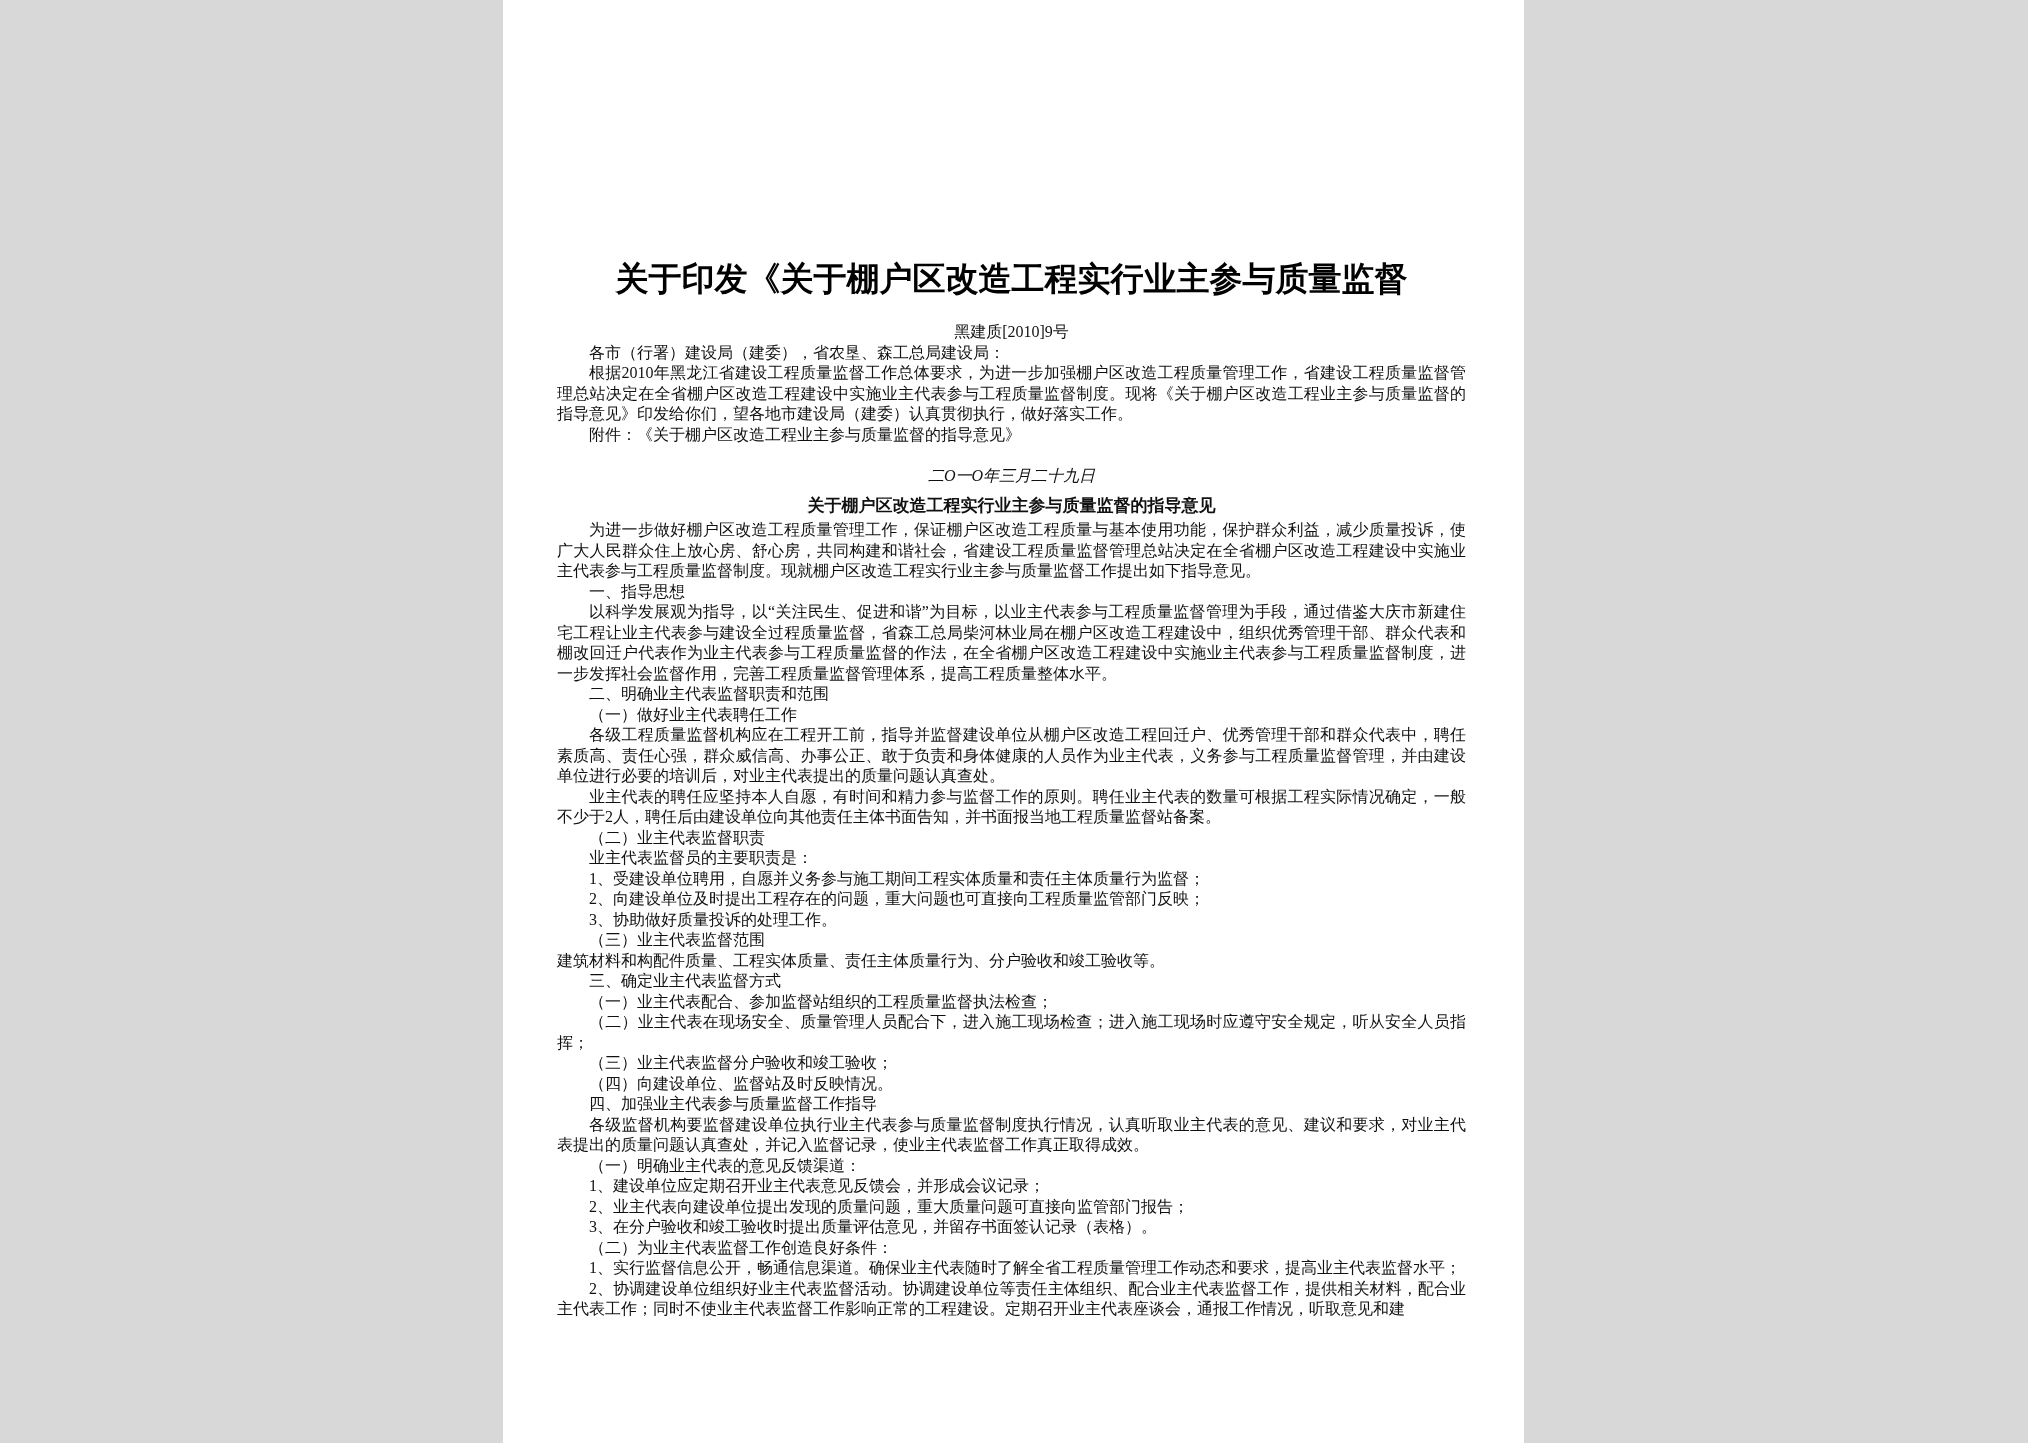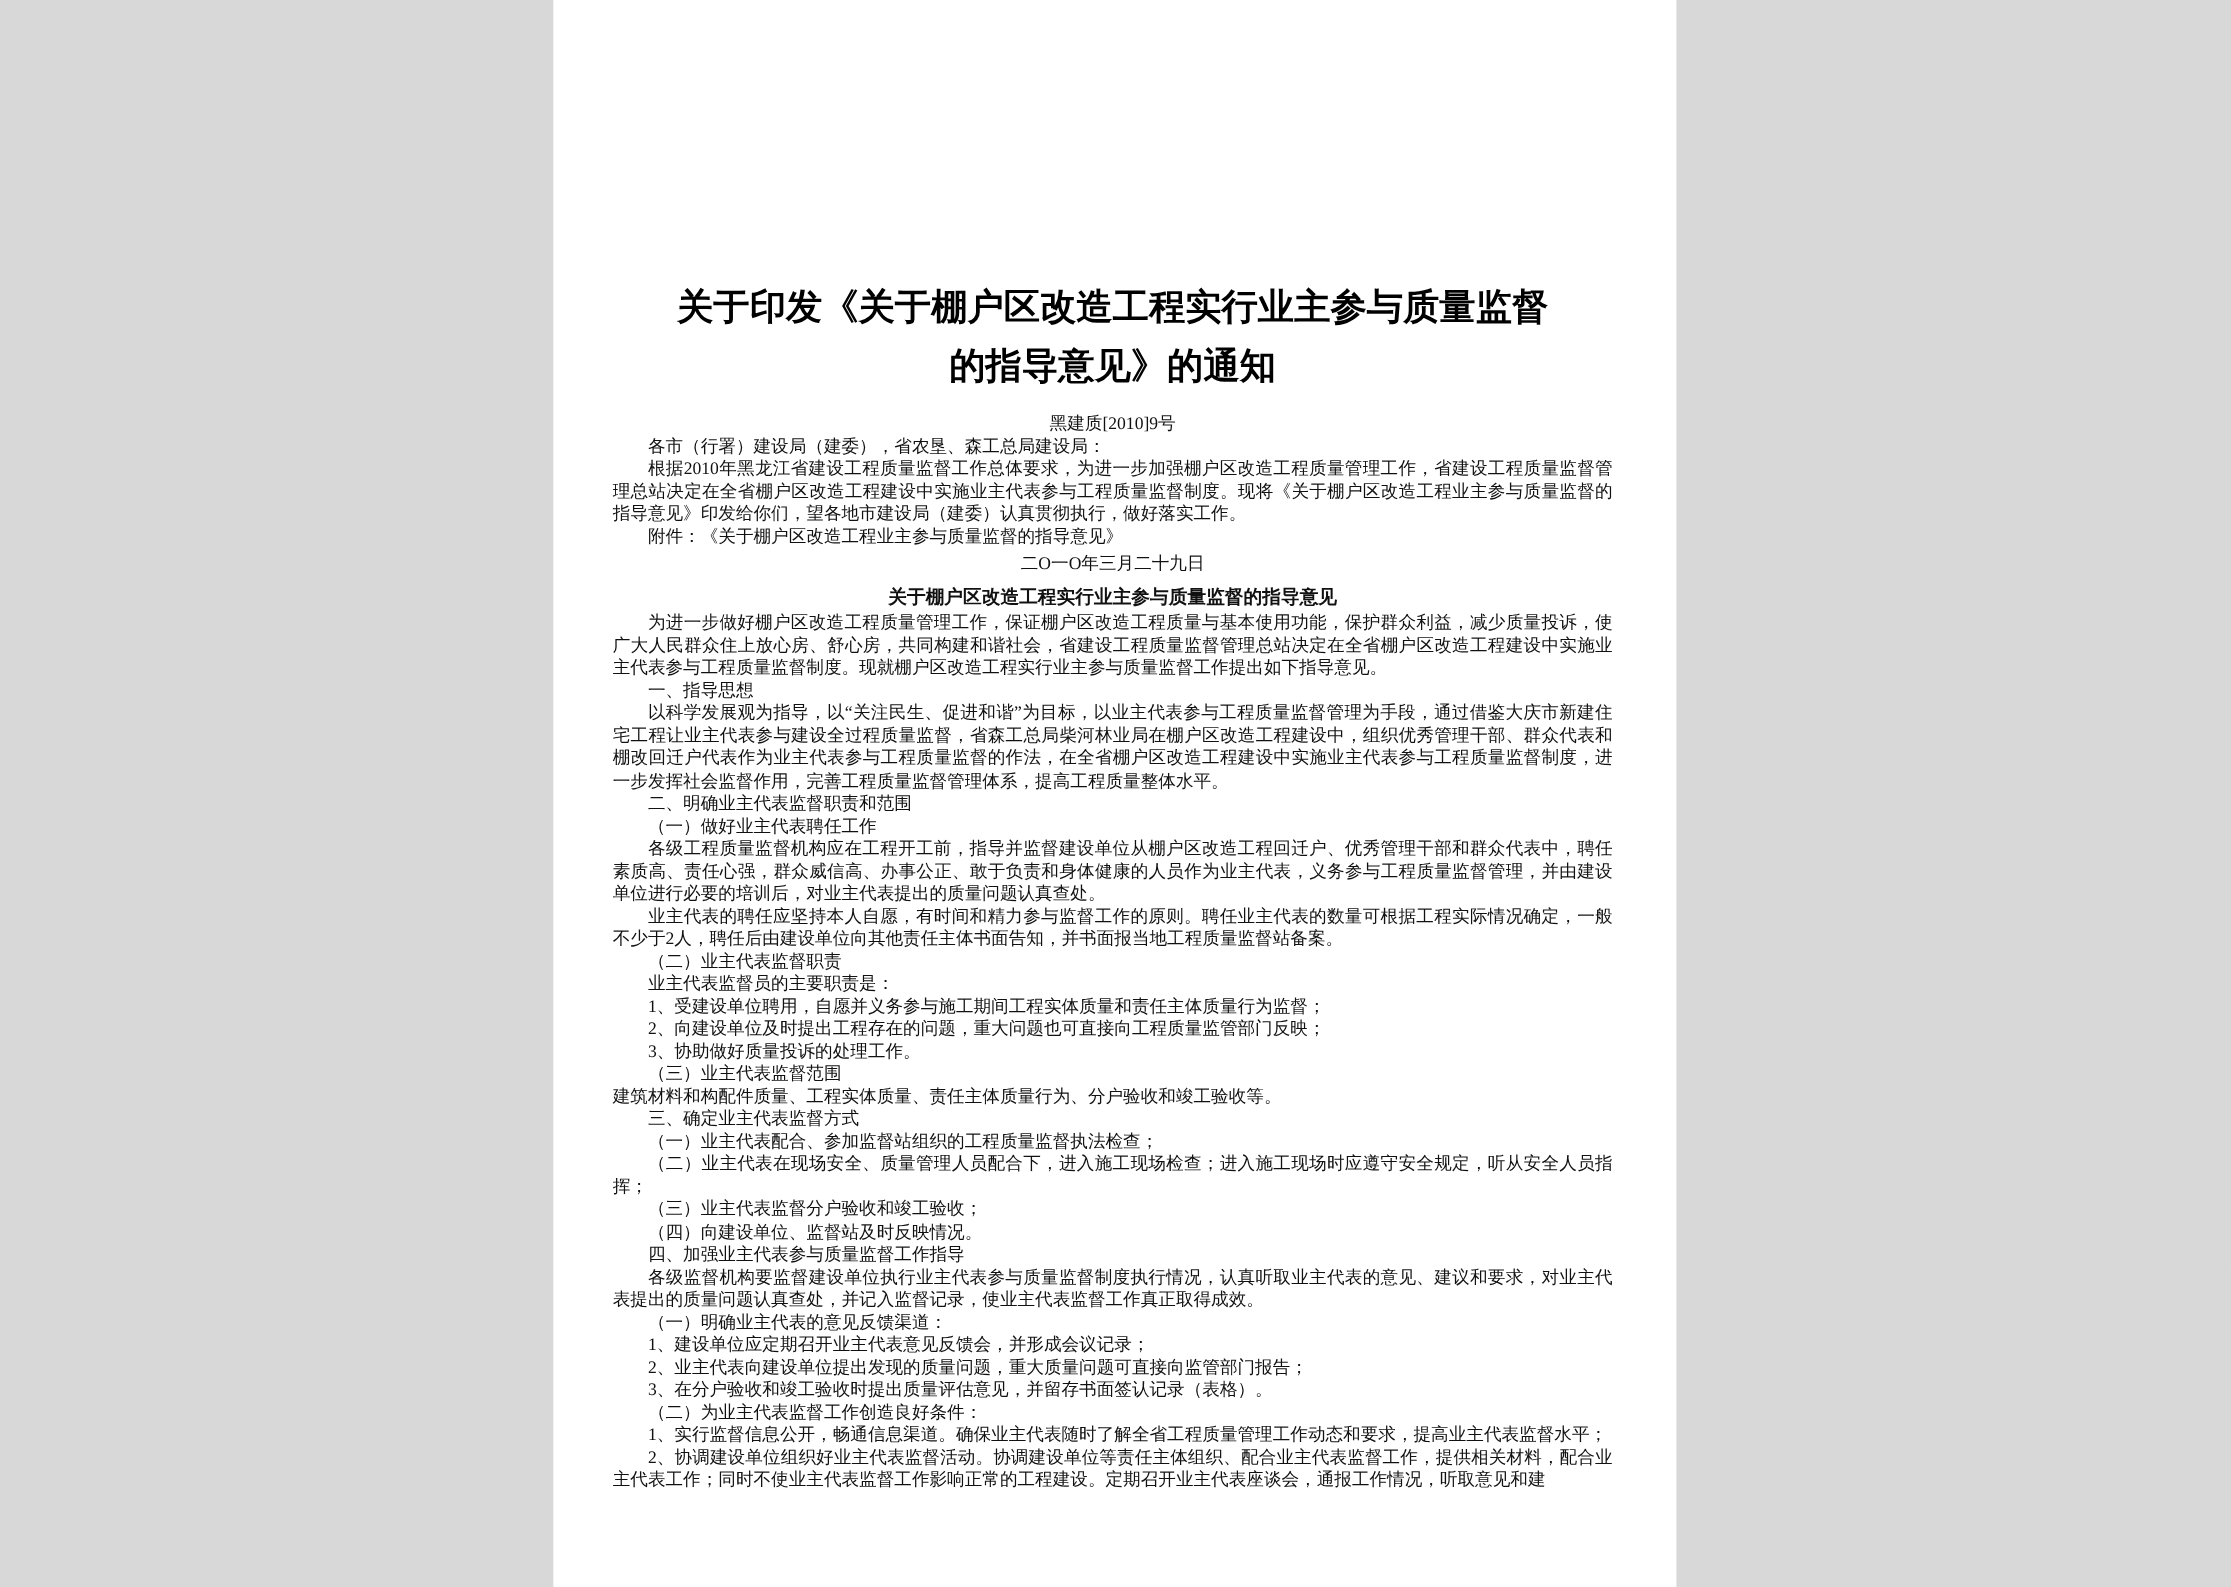--- a/index.html
+++ b/index.html
@@ -53,40 +53,40 @@
     text-indent: 2em;
     text-align: justify;
     word-break: break-all;
   }
   .para.noindent {
     text-indent: 0;
   }
   .para.date {
     text-indent: 0;
     text-align: center;
-    margin-top: 4px;
+    margin-top: 21px;
+    font-style: italic;
   }
   .para.heading {
     text-indent: 0;
     text-align: center;
     font-weight: bold;
     font-family: Liberation Sans, sans-serif;
     font-size: 17px;
     margin-top: 9px;
     margin-bottom: 4px;
   }
 </style>
 </head>
 <body>
 
 <div class="stage">
   <div class="paper">
     <div class="title-block">
       <div>关于印发《关于棚户区改造工程实行业主参与质量监督</div>
-      <div>的指导意见》的通知</div>
     </div>
     <p class="doc-number">黑建质[2010]9号</p>
     <div class="doc-body">
         <p class="para">各市（行署）建设局（建委），省农垦、森工总局建设局：</p>
         <p class="para">根据2010年黑龙江省建设工程质量监督工作总体要求，为进一步加强棚户区改造工程质量管理工作，省建设工程质量监督管理总站决定在全省棚户区改造工程建设中实施业主代表参与工程质量监督制度。现将《关于棚户区改造工程业主参与质量监督的指导意见》印发给你们，望各地市建设局（建委）认真贯彻执行，做好落实工作。</p>
         <p class="para">附件：《关于棚户区改造工程业主参与质量监督的指导意见》</p>
         <p class="para date">二O一O年三月二十九日</p>
         <p class="para heading">关于棚户区改造工程实行业主参与质量监督的指导意见</p>
         <p class="para">为进一步做好棚户区改造工程质量管理工作，保证棚户区改造工程质量与基本使用功能，保护群众利益，减少质量投诉，使广大人民群众住上放心房、舒心房，共同构建和谐社会，省建设工程质量监督管理总站决定在全省棚户区改造工程建设中实施业主代表参与工程质量监督制度。现就棚户区改造工程实行业主参与质量监督工作提出如下指导意见。</p>
         <p class="para">一、指导思想</p>

